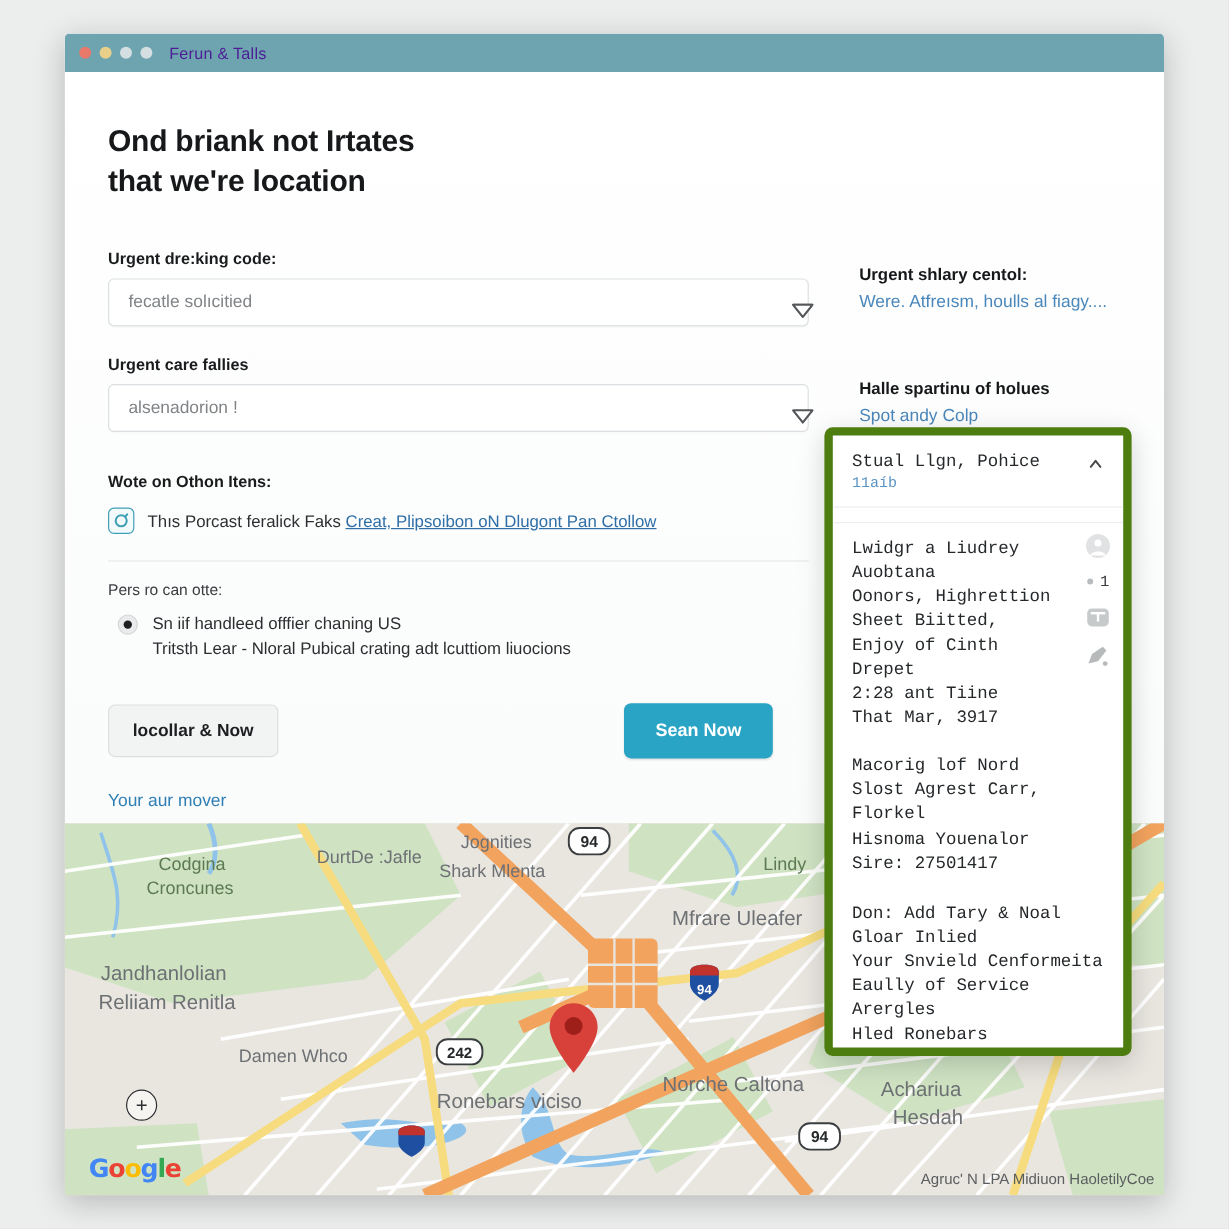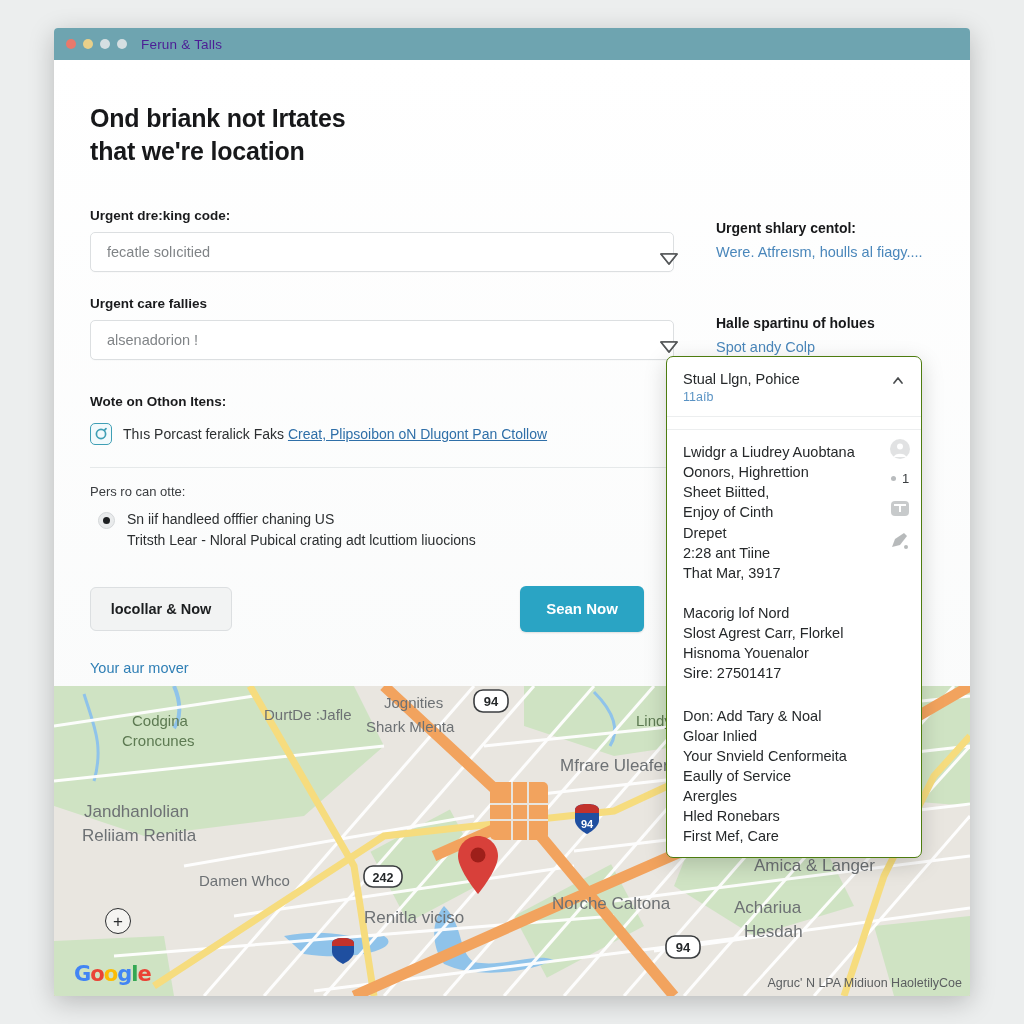--- a/index.html
+++ b/index.html
@@ -132,28 +132,29 @@
   .bottom-link {
     margin-top: 28px; font-size: 14.5px; color: #2f7fb5;
   }
 
   .side-h { font-size: 14px; font-weight: bold; color: #17181a; }
   .side-p { font-size: 14.5px; color: #4a87bb; margin-top: 6px; line-height: 1.45; }
   .side-block2 { margin-top: 52px; }
 
   
   .panel {
-    position: absolute; left: 612px; top: 296px;
+    position: absolute; left: 633px; top: 296px;
     width: 256px; max-height: 524px;
     background: #ffffff;
-    border: 1px solid #4d7c0f;
+    border: 7px solid #4d7c0f;
     border-radius: 7px;
     box-shadow: 0 6px 22px rgba(0,0,0,.17);
     z-index: 40; overflow: hidden;
     padding: 14px 0 10px 0;
+    font-family: Liberation Mono, monospace;
   }
   .panel-head {
     display: flex; align-items: flex-start;
     padding: 0 16px 0 16px;
   }
   .panel-head .ht { flex: 1; }
   .panel-title { font-size: 14.5px; color: #25282a; }
   .panel-sub { font-size: 12.5px; color: #5a93c4; margin-top: 3px; }
   .chev { width: 14px; height: 14px; margin-top: 3px; }
   .panel-rule { height: 1px; background: #eceeef; margin: 12px 0 0 0; }
@@ -408,21 +409,21 @@
             <div class="maplabel park" style="left: 78px; top: 26px;">Codgina</div>
             <div class="maplabel park" style="left: 68px; top: 46px;">Croncunes</div>
             <div class="maplabel " style="left: 210px; top: 20px;">DurtDe :Jafle</div>
             <div class="maplabel " style="left: 330px; top: 8px;">Jognities</div>
             <div class="maplabel " style="left: 312px; top: 32px;">Shark Mlenta</div>
             <div class="maplabel park" style="left: 582px; top: 26px;">Lindy</div>
             <div class="maplabel big" style="left: 30px; top: 116px;">Jandhanlolian</div>
             <div class="maplabel big" style="left: 28px; top: 140px;">Reliiam Renitla</div>
             <div class="maplabel big" style="left: 506px; top: 70px;">Mfrare Uleafer</div>
             <div class="maplabel " style="left: 145px; top: 186px;">Damen Whco</div>
-            <div class="maplabel big" style="left: 310px; top: 222px;">Renitla viciso</div>
+            <div class="maplabel big" style="left: 310px; top: 222px;">Ronebars viciso</div>
             <div class="maplabel big" style="left: 498px; top: 208px;">Norche Caltona</div>
             <div class="maplabel big" style="left: 700px; top: 170px;">Amica &amp; Langer</div>
             <div class="maplabel big" style="left: 680px; top: 212px;">Achariua</div>
             <div class="maplabel big" style="left: 690px; top: 236px;">Hesdah</div>
           </div>
       </div>
 
       <div class="panel">
         <div class="panel-head">
           <div class="ht">

